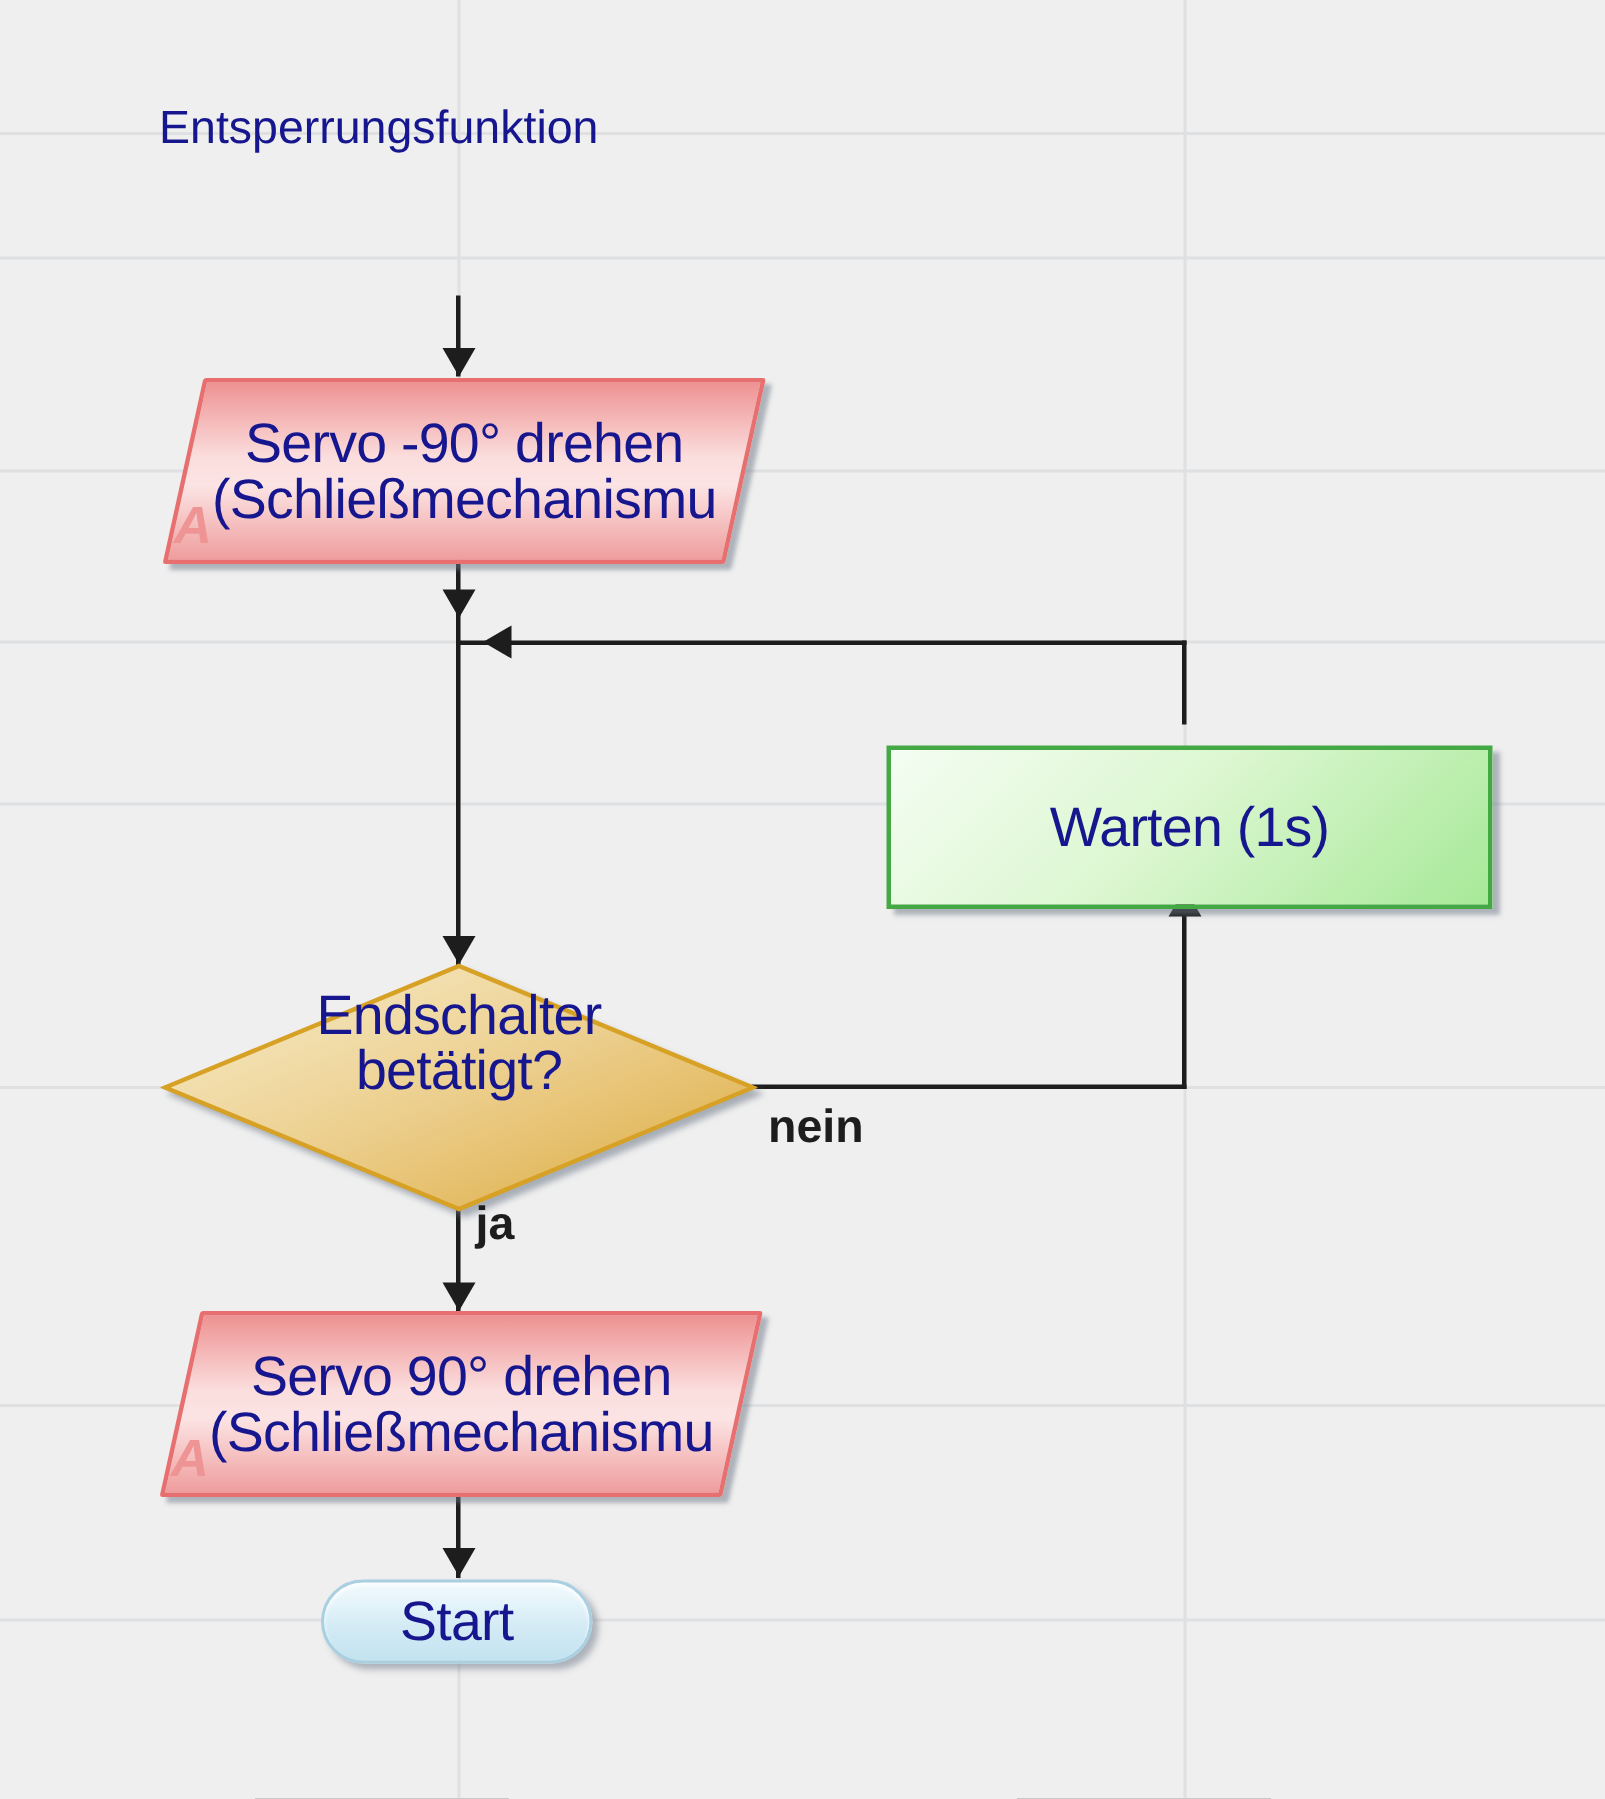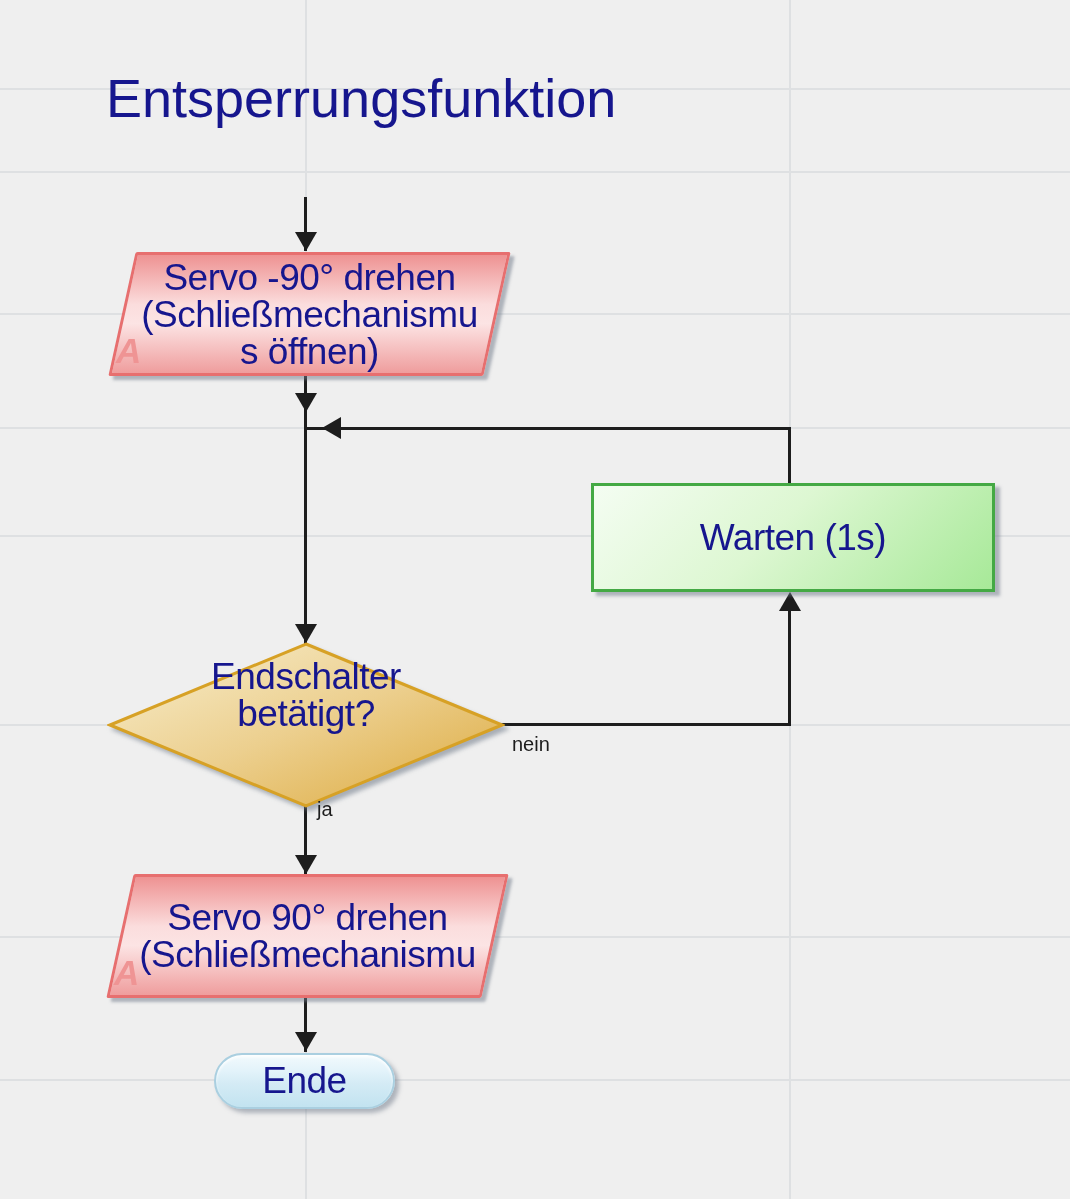--- a/index.html
+++ b/index.html
@@ -20,31 +20,31 @@
     position:relative;width:1070px;height:1199px;overflow:hidden;
     background:var(--background);
   }
   
   .gridline{position:absolute;background:var(--grid);z-index:0;}
   .gl-h{left:0;width:1070px;height:2px;}
   .gl-v{top:0;height:1199px;width:2px;}
   
   .title{
     position:absolute;left:106px;top:67px;z-index:4;
-    font-size:54px;color:var(--text);letter-spacing:0px;white-space:nowrap;
+    font-size:31px;color:var(--text);letter-spacing:0px;white-space:nowrap;
   }
   
   .vline,.hline{position:absolute;background:var(--line);z-index:2;}
   .vline{width:3px;}
   .hline{height:3px;}
   .arr{position:absolute;width:0;height:0;z-index:3;}
   .arr-down{border-left:11px solid transparent;border-right:11px solid transparent;border-top:19px solid var(--line);}
   .arr-up{border-left:11px solid transparent;border-right:11px solid transparent;border-bottom:19px solid var(--line);}
   .arr-left{border-top:11px solid transparent;border-bottom:11px solid transparent;border-right:19px solid var(--line);}
-  .edge-label{position:absolute;z-index:4;font-size:20px;color:var(--label);white-space:nowrap;}
+  .edge-label{position:absolute;z-index:4;font-size:31px;color:var(--label);white-space:nowrap;font-weight:bold;}
   
   .node-text{
     position:absolute;z-index:5;display:flex;flex-direction:column;
     align-items:center;justify-content:center;text-align:center;
     color:var(--text);font-size:37px;line-height:37px;letter-spacing:-0.5px;
   }
   .terminator{
     position:absolute;z-index:4;box-sizing:border-box;
     border:2px solid var(--terminator-border);border-radius:28px;
     background:linear-gradient(180deg,#f2fafd 0%,#e3f3fa 30%,#d4ebf5 55%,#c2e3f0 100%);
@@ -114,25 +114,24 @@
   <div class="edge-label" style="left:317px;top:798px">ja</div>
 
   <div class="vline" style="left:304px;top:997px;height:55px"></div>
   <div class="arr arr-down" style="left:295px;top:1032px"></div>
 
 
   <div class="para" style="left:122px;top:252px;width:375px;height:124px"></div>
   <div class="node-text" style="left:122px;top:252px;width:375px;height:124px">
     <span>Servo -90° drehen</span>
     <span>(Schließmechanismu</span>
-    <span>s öffnen)</span>
   </div>
   <div class="io-marker" style="left:116px;top:331px">A</div>
 
-  <div class="process" style="left:591px;top:483px;width:404px;height:109px">Warten (1s)</div>
+  <div class="process" style="left:591px;top:497px;width:404px;height:109px">Warten (1s)</div>
 
   <svg class="diamond-svg" style="left:107px;top:641px" width="398" height="170" viewBox="0 0 398 170">
     <defs>
       <linearGradient id="goldGrad" x1="0" y1="0" x2="1" y2="1">
         <stop offset="0" stop-color="#f8efcf"></stop>
         <stop offset="0.5" stop-color="#eccf8e"></stop>
         <stop offset="1" stop-color="#dca93c"></stop>
       </linearGradient>
     </defs>
     <polygon points="199,3 395,84 199,165 3,84" fill="url(#goldGrad)" stroke="#d7a125" stroke-width="3"></polygon>
@@ -142,15 +141,15 @@
     <span>betätigt?</span>
   </div>
 
   <div class="para" style="left:120px;top:874px;width:375px;height:124px"></div>
   <div class="node-text" style="left:120px;top:874px;width:375px;height:124px">
     <span>Servo 90° drehen</span>
     <span>(Schließmechanismu</span>
   </div>
   <div class="io-marker" style="left:114px;top:953px">A</div>
 
-  <div class="terminator" style="left:214px;top:1053px;width:181px;height:56px">Ende</div>
+  <div class="terminator" style="left:214px;top:1053px;width:181px;height:56px">Start</div>
 
 </div>
 
 </body></html>

